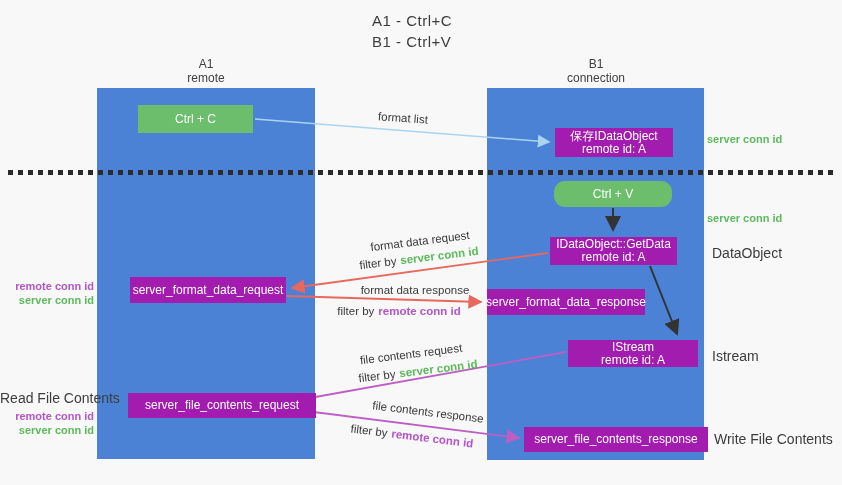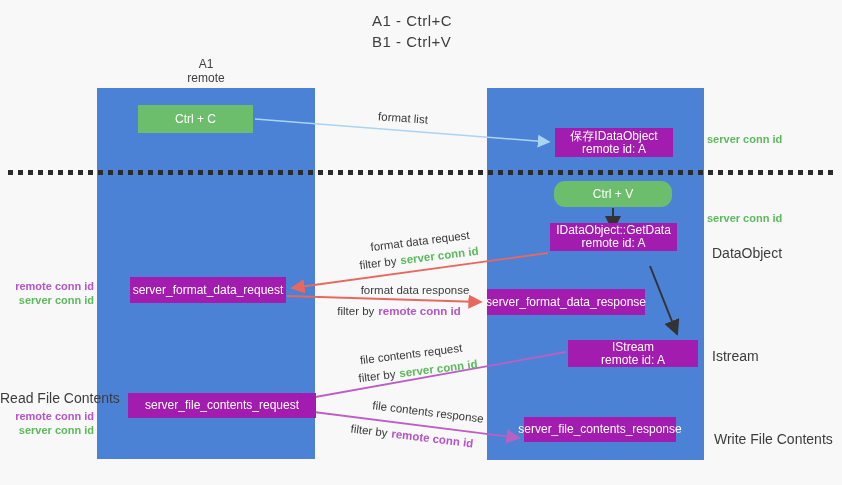--- a/index.html
+++ b/index.html
@@ -49,20 +49,24 @@
 
   <div class="abs title" style="left:372px; top:10px;">
     <div>A1 - Ctrl+C</div>
     <div>B1 - Ctrl+V</div>
   </div>
 
   <div class="abs ll-header" style="left:146px; top:57px; width:120px;">
     <div>A1</div>
     <div>remote</div>
   </div>
+  <div class="abs ll-header" style="left:536px; top:57px; width:120px;">
+    <div>B1</div>
+    <div>connection</div>
+  </div>
 
   <div class="abs ll-rect layer1" style="left:97px; top:88px; width:218px; height:371px;"></div>
   <div class="abs ll-rect layer1" style="left:487px; top:88px; width:217px; height:372px;"></div>
 
   <div class="abs dotted layer3" style="left:8px; top:170px; width:827px;"></div>
 
   <svg class="arrows" width="842" height="485" viewBox="0 0 842 485">
     <defs>
       <marker id="mBlue" markerWidth="9" markerHeight="8" refX="7" refY="4" orient="auto">
         <path d="M0,0 L8,4 L0,8 z" fill="#A9D4F2"></path>
@@ -92,21 +96,21 @@
 
   <div class="abs node orange layer3" style="left:555px; top:128px; width:118px; height:29px;">
     <span>保存IDataObject</span>
     <span>remote id: A</span>
   </div>
 
   <div class="abs node green layer3" style="left:554px; top:181px; width:118px; height:26px;border-radius:11px;">
     <span>Ctrl + V</span>
   </div>
 
-  <div class="abs node orange layer3" style="left:550px; top:223px; width:127px; height:28px;">
+  <div class="abs node orange layer3" style="left:550px; top:237px; width:127px; height:28px;">
     <span>IDataObject::GetData</span>
     <span>remote id: A</span>
   </div>
 
   <div class="abs node orange layer3" style="left:130px; top:277px; width:156px; height:26px;">
     <span>server_format_data_request</span>
   </div>
 
   <div class="abs node orange layer3" style="left:487px; top:289px; width:158px; height:26px;">
     <span>server_format_data_response</span>
@@ -114,21 +118,21 @@
 
   <div class="abs node orange layer3" style="left:568px; top:340px; width:130px; height:27px;">
     <span>IStream</span>
     <span>remote id: A</span>
   </div>
 
   <div class="abs node orange layer3" style="left:128px; top:393px; width:188px; height:25px;justify-content:center;">
     <span>server_file_contents_request</span>
   </div>
 
-  <div class="abs node orange layer3" style="left:524px; top:417px; width:152px; height:25px;text-align:center;">
+  <div class="abs node orange layer3" style="left:524px; top:427px; width:184px; height:25px;text-align:center;">
     <span>server_file_contents_response</span>
   </div>
 
   <div class="abs small-side green-t layer3" style="left:707px; top:132px;">server conn id</div>
   <div class="abs small-side green-t layer3" style="left:707px; top:211px;">server conn id</div>
   <div class="abs side-label dark-t layer3" style="left:712px; top:245px;">DataObject</div>
   <div class="abs side-label dark-t layer3" style="left:712px; top:348px;">Istream</div>
   <div class="abs side-label dark-t layer3" style="left:714px; top:431px;">Write File Contents</div>
 
   <div class="abs small-side purple-t layer3" style="left:0px; top:279px; width:94px; text-align:right;">remote conn id</div>

